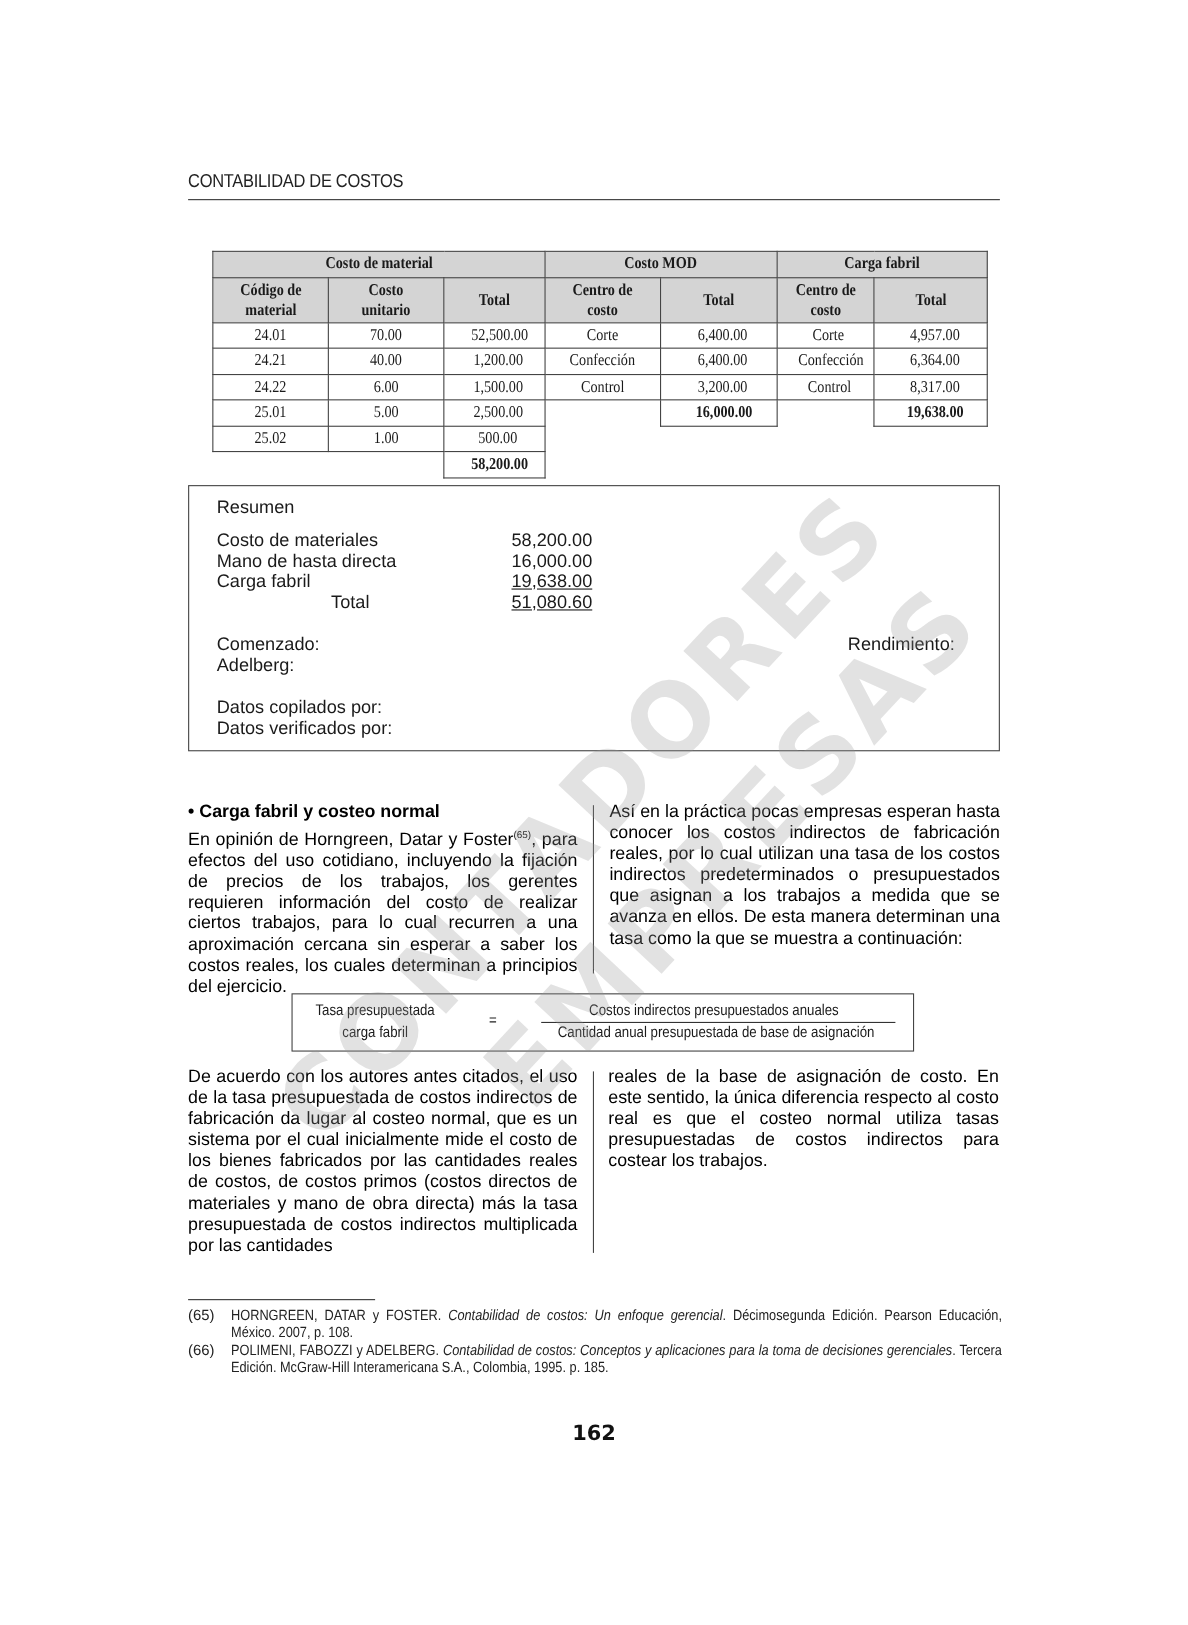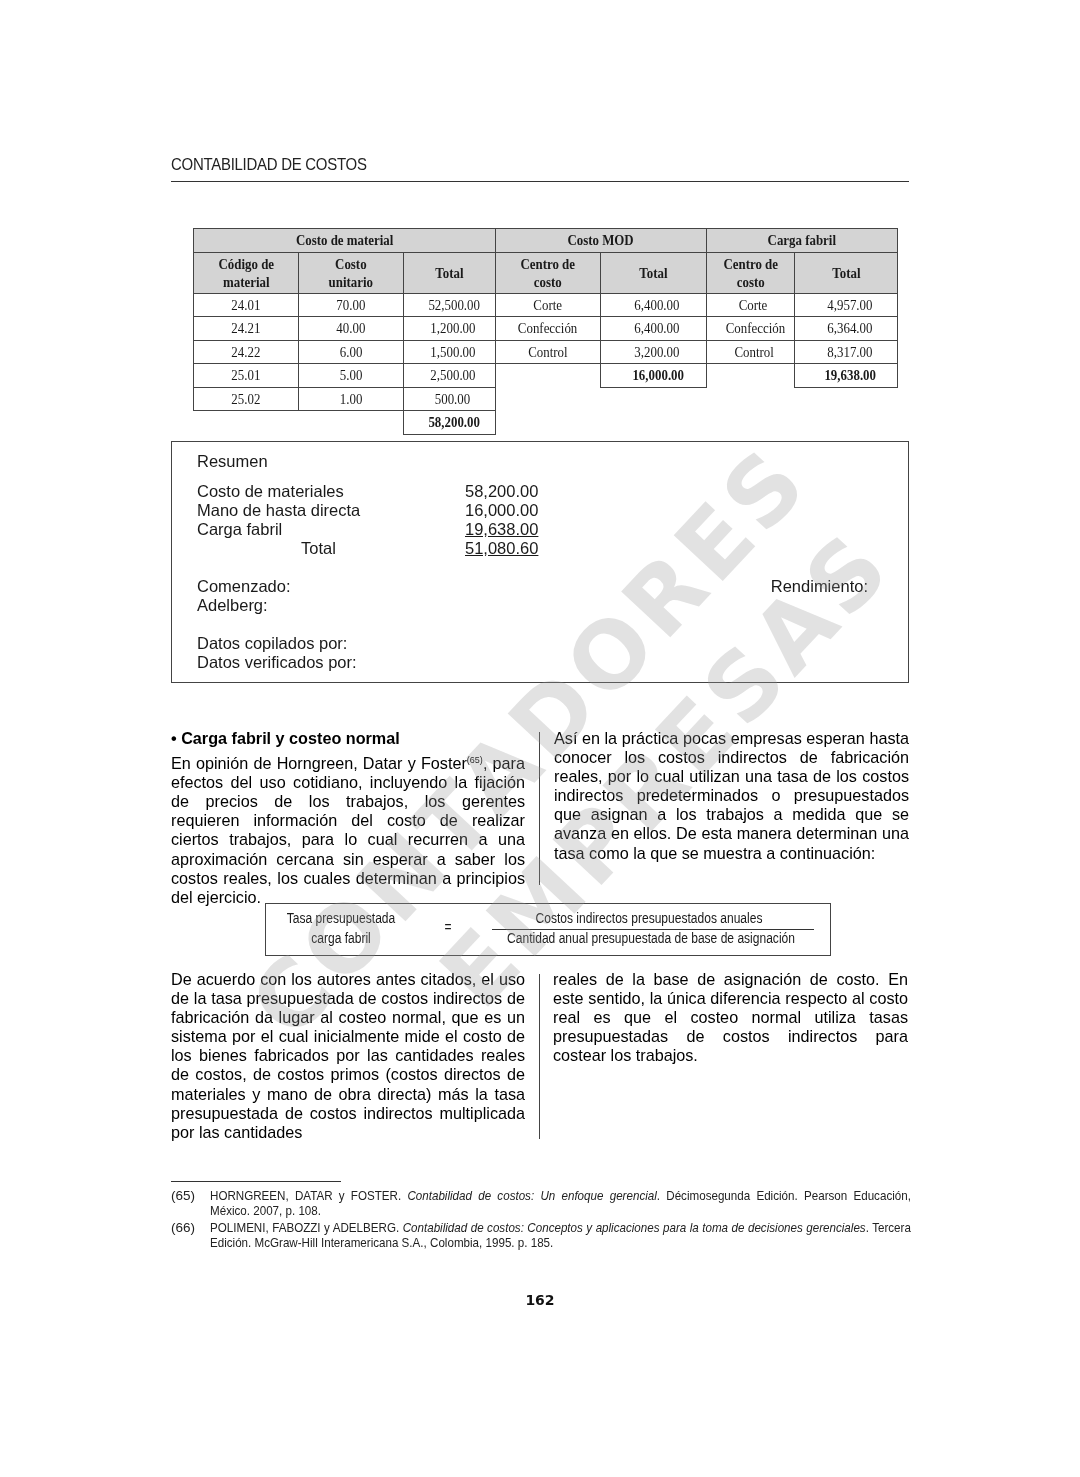--- a/index.html
+++ b/index.html
@@ -34,21 +34,21 @@
 
   .formula { position: absolute; left: 265px; top: 903px; width: 564px; height: 51px; border: 1.3px solid #444; font-family: "Liberation Sans", sans-serif; font-size: 14px; }
   .formula .cond { position: absolute; transform: scaleX(0.86); transform-origin: center top; white-space: nowrap; text-align: center; }
 
   .fn-rule { position: absolute; left: 171px; top: 1181px; width: 170px; border-top: 1px solid #333; }
   .fn { position: absolute; left: 171px; width: 740px; font-family: "Liberation Sans", sans-serif; font-size: 13.5px; line-height: 14.5px; color: #222; }
   .fn .num { position: absolute; left: 0; top: 0; }
   .fn .txt { margin-left: 39px; display: block; transform: scaleX(0.86); transform-origin: left top; width: 815px; text-align: justify; }
   .fn i { font-style: italic; }
 
-  .page-num { position: absolute; left: 0; width: 1080px; top: 1292px; text-align: center; font-family: "DejaVu Sans", sans-serif; font-weight: bold; font-size: 14px; color: #111; }
+  .page-num { position: absolute; left: 0; width: 1080px; top: 1292px; text-align: center; font-family: "DejaVu Sans", sans-serif; font-weight: bold; font-size: 19px; color: #111; }
 
   .watermark { position: absolute; font-family: "DejaVu Sans", sans-serif; font-weight: bold; color: rgba(150,150,150,0.28); white-space: nowrap; letter-spacing: 6px; transform-origin: left top; pointer-events: none; }
 </style>
 </head>
 <body>
 
 <div class="page">
 
   <div class="running-head">CONTABILIDAD DE COSTOS</div>
   <div class="head-rule"></div>

